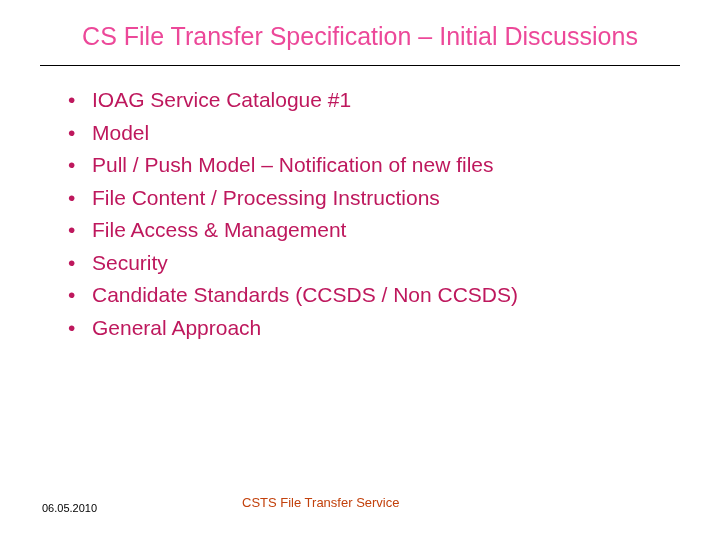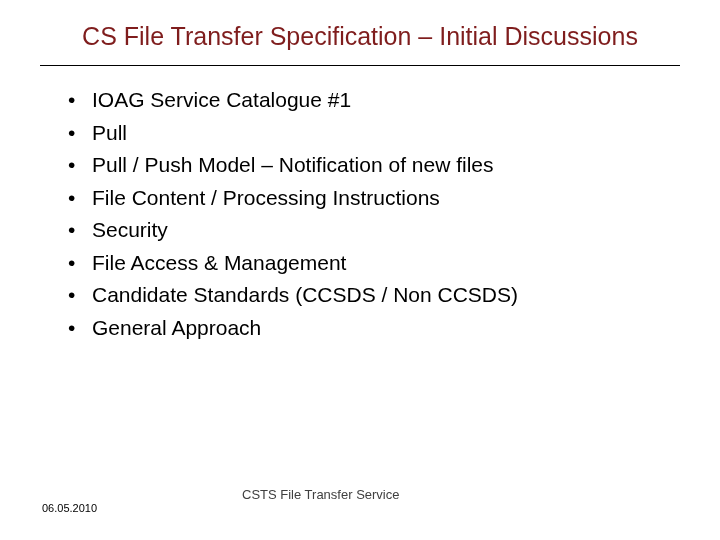--- a/index.html
+++ b/index.html
@@ -16,36 +16,36 @@
       overflow: hidden;
     }
     .slide {
       width: 100%;
       height: 100%;
       padding: 22px 40px 0 40px;
       position: relative;
     }
     .title {
       font-size: 25px;
-      color: #7f1d1d;
+      color: #ec4899;
       text-align: center;
       font-weight: normal;
       padding-bottom: 14px;
       border-bottom: 1.5px solid #000000;
       margin-bottom: 18px;
     }
     .content {
       padding-left: 28px;
     }
     .bullet-list {
       list-style: none;
     }
     .bullet-item {
       font-size: 21px;
-      color: #000000;
+      color: #be185d;
       line-height: 1.55;
       position: relative;
       padding-left: 24px;
     }
     .bullet-item::before {
       content: "•";
       position: absolute;
       left: 0;
       top: 0;
       font-size: 21px;
@@ -60,38 +60,38 @@
     .footer-date {
       position: absolute;
       left: 42px;
       bottom: 0;
       font-size: 11px;
       color: #000000;
     }
     .footer-title {
       position: absolute;
       left: 242px;
-      bottom: 12px;
+      bottom: 4px;
       font-size: 13px;
-      color: #404040;
+      color: #c2410c;
     }
   </style>
 </head>
 <body>
 
 <div class="slide">
   <h1 class="title">CS File Transfer Specification – Initial Discussions</h1>
   <div class="content">
     <ul class="bullet-list">
       <li class="bullet-item">IOAG Service Catalogue #1</li>
-      <li class="bullet-item">Pull</li>
+      <li class="bullet-item">Model</li>
       <li class="bullet-item">Pull / Push Model – Notification of new files</li>
       <li class="bullet-item">File Content / Processing Instructions</li>
+      <li class="bullet-item">File Access &amp; Management</li>
       <li class="bullet-item">Security</li>
-      <li class="bullet-item">File Access &amp; Management</li>
       <li class="bullet-item">Candidate Standards (CCSDS / Non CCSDS)</li>
       <li class="bullet-item">General Approach</li>
     </ul>
   </div>
   <div class="footer">
     <span class="footer-date">06.05.2010</span>
     <span class="footer-title">CSTS File Transfer Service</span>
   </div>
 </div>
 

